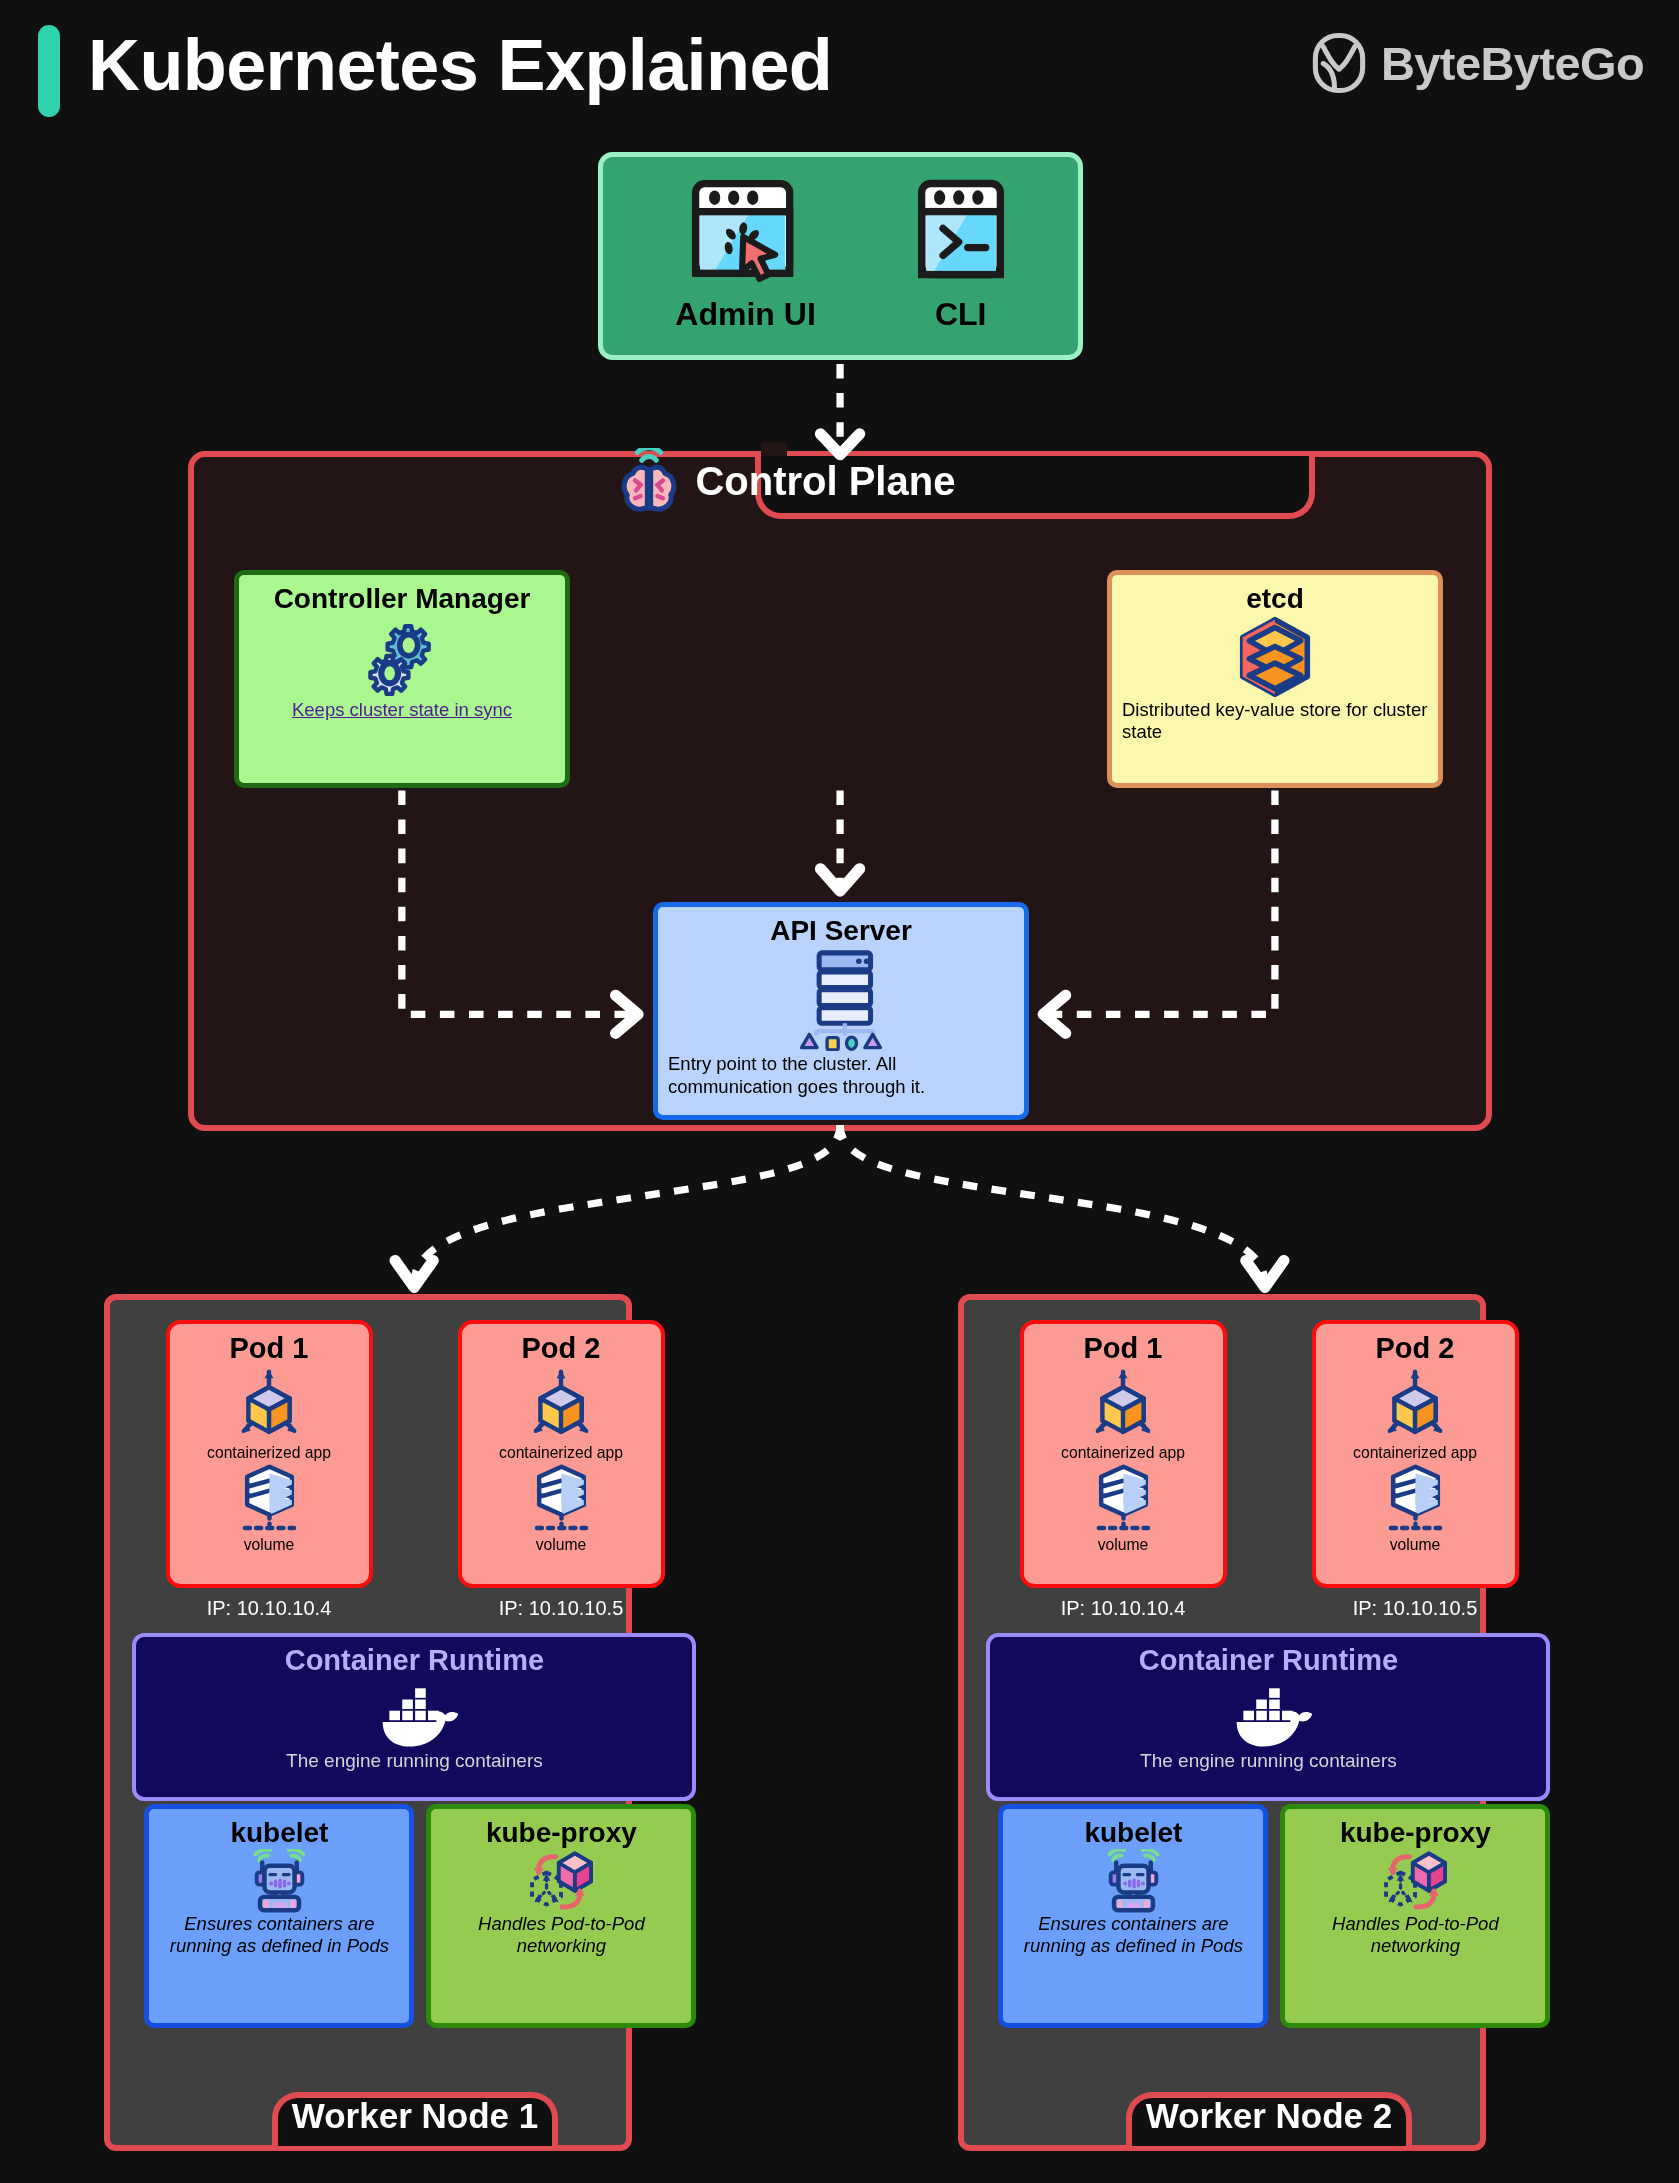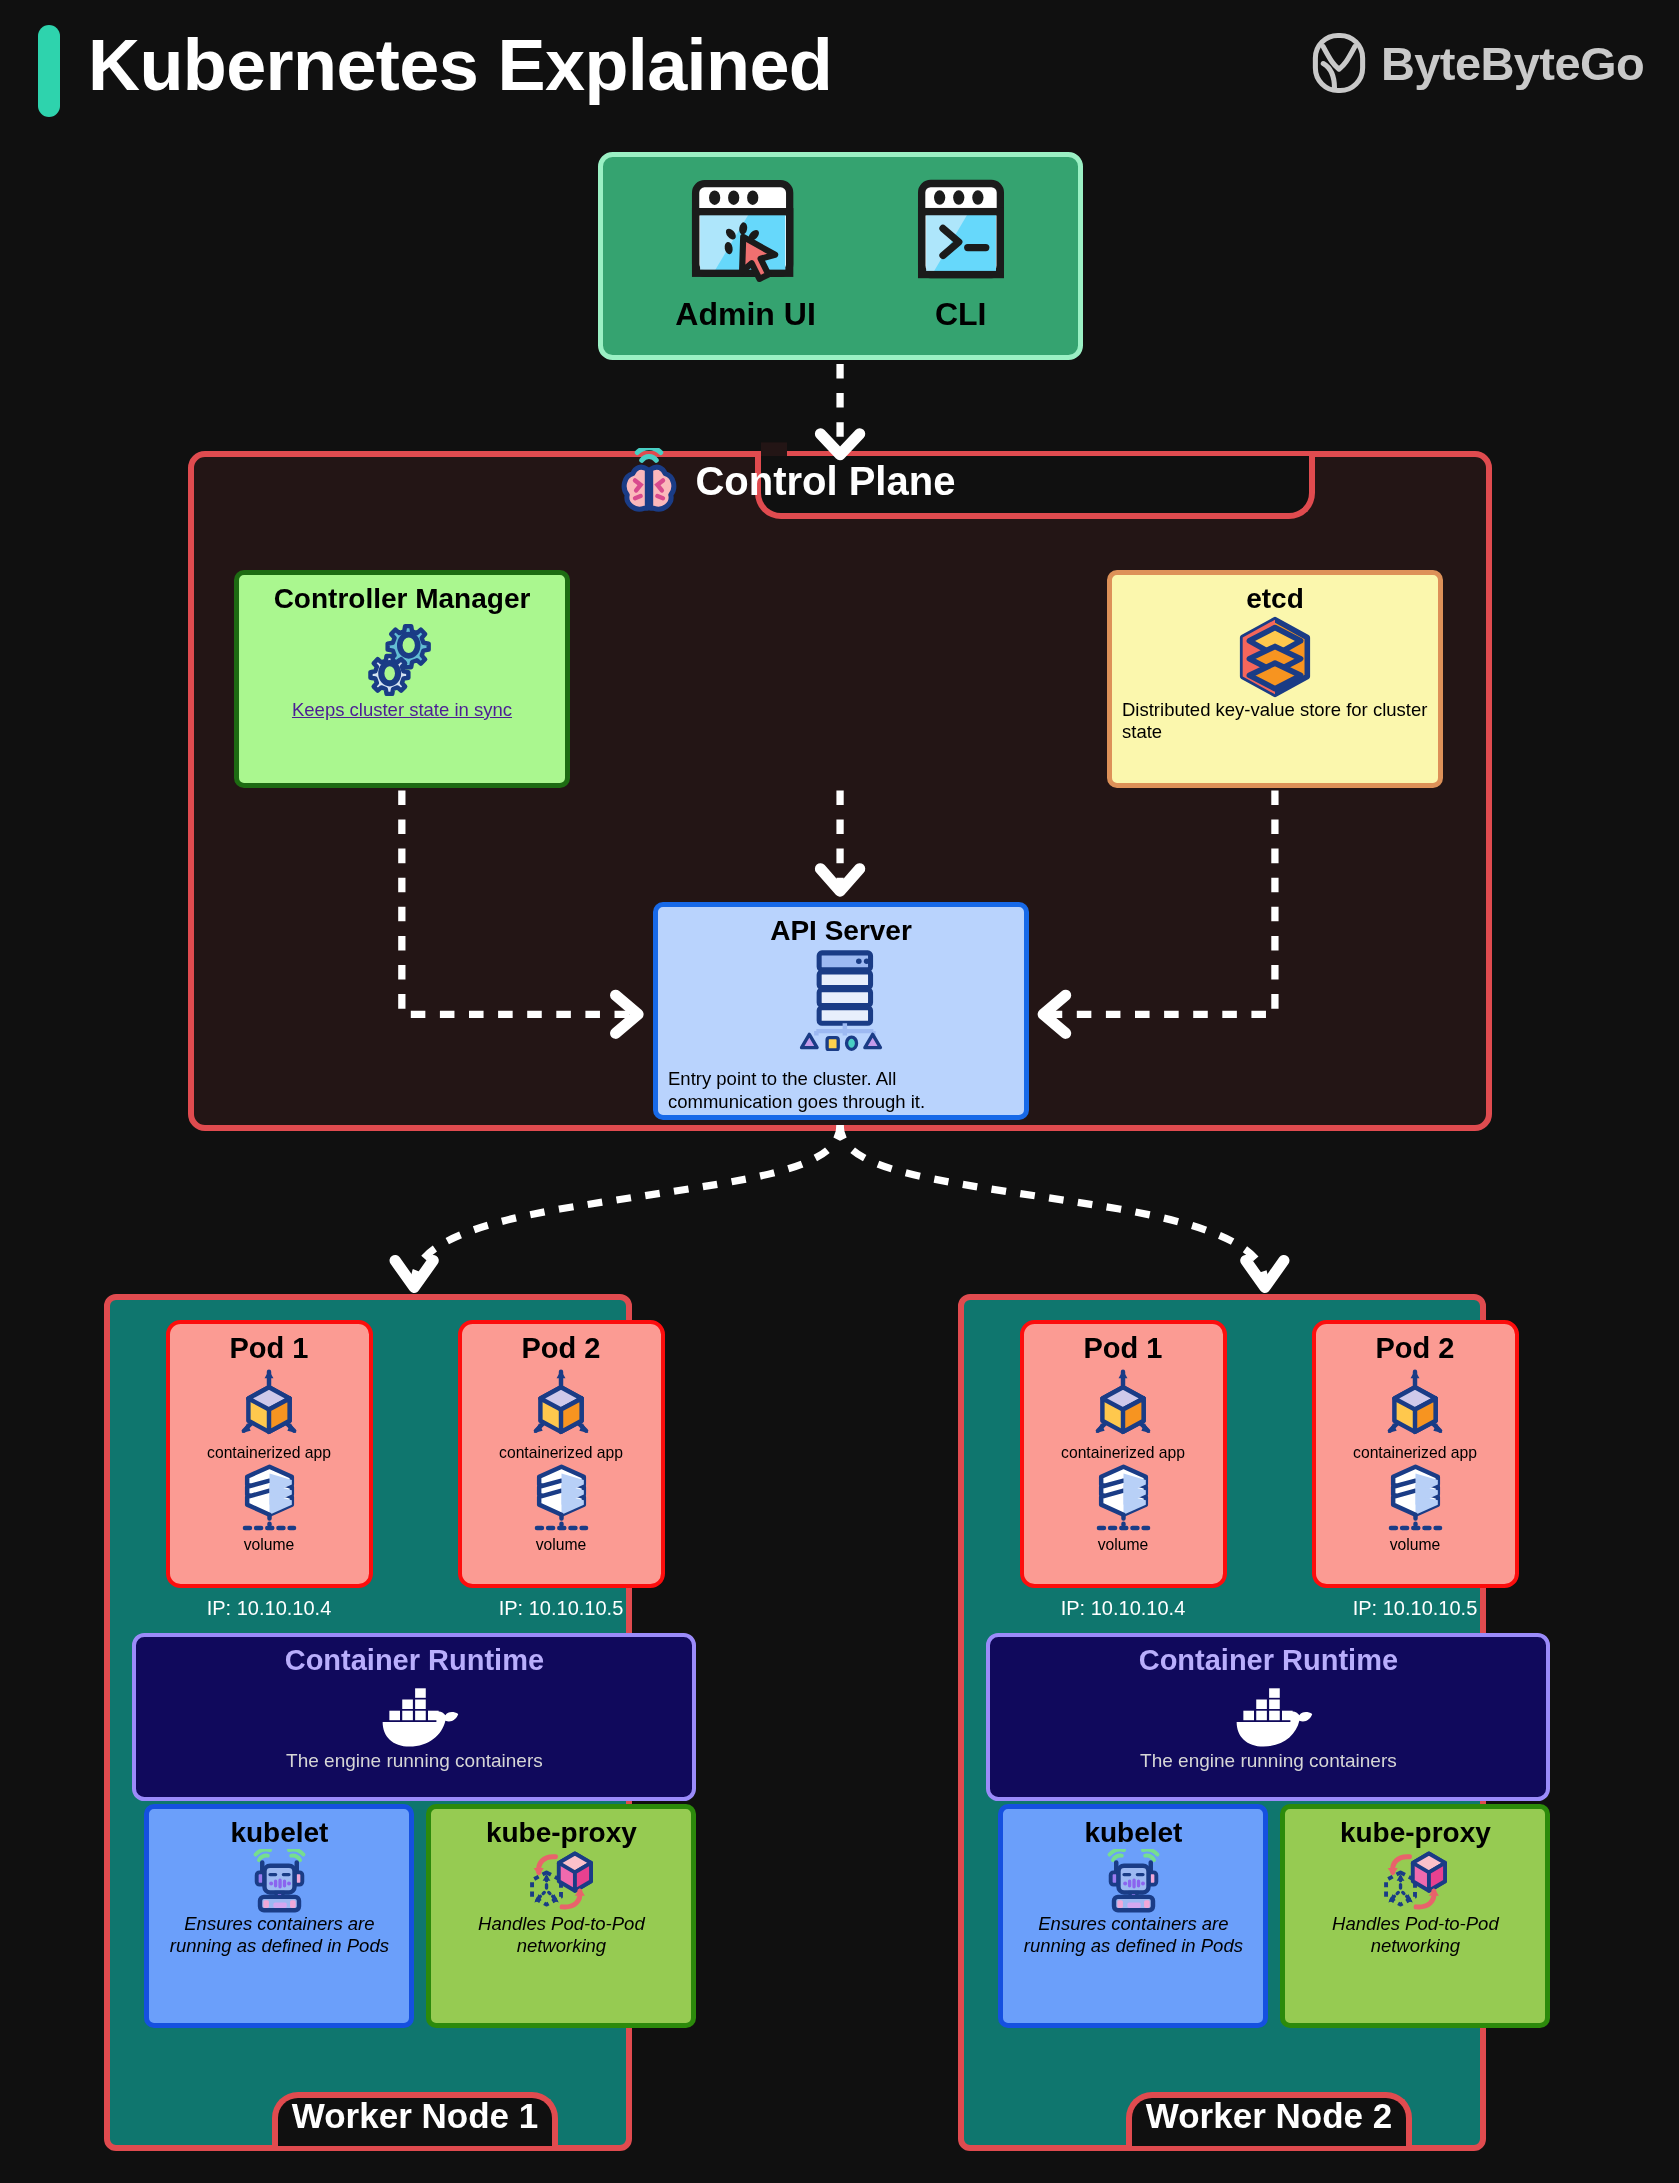--- a/index.html
+++ b/index.html
@@ -104,21 +104,21 @@
     left: 653px; top: 902px; width: 376px; height: 218px;
     background: #b9d3fd; border: 5.6px solid #1769e8;
   }
   .api-server .card-title { font-size: 28px; color: #000; }
   .api-server .card-desc { font-size: 18.5px; color: #000; }
 
   
   .worker {
     position: absolute; top: 1294px;
     width: 528px; height: 857px;
-    background: #0f766e; border: 6.2px solid #e04b4f;
+    background: #404040; border: 6.2px solid #e04b4f;
     border-radius: 12px;
   }
   .worker.w1 { left: 104px; }
   .worker.w2 { left: 958px; }
   .wn-notch {
     position: absolute; left: 162px; bottom: -0.6px;
     width: 286px; height: 54px;
     background: #101010;
     border-left: 6.2px solid #e04b4f;
     border-right: 6.2px solid #e04b4f;
@@ -313,21 +313,21 @@
       </svg>
     </div>
     <div class="card-icon" style="margin-top:-5.6px;">
       <svg class="icon-svg" width="84" height="20" viewBox="0 0 150 36">
         <path d="M18 6 L32 30 L4 30 Z" fill="#c49bea" stroke="#1a3c86" stroke-width="6" stroke-linejoin="round"></path>
         <rect x="50" y="12" width="20" height="22" rx="4" fill="#ffd24d" stroke="#1a3c86" stroke-width="6"></rect>
         <ellipse cx="94" cy="22" rx="9" ry="11" fill="#49cfc4" stroke="#1a3c86" stroke-width="6"></ellipse>
         <path d="M132 6 L146 30 L118 30 Z" fill="#c49bea" stroke="#1a3c86" stroke-width="6" stroke-linejoin="round"></path>
       </svg>
     </div>
-    <div class="card-desc" style="margin-top:17px;">Entry point to the cluster. All communication goes through it.</div>
+    <div class="card-desc" style="margin-top:2px;">Entry point to the cluster. All communication goes through it.</div>
   </div>
 
   <div class="worker w1">
     <div class="pods-row">
 
       <div class="pod-wrap">
         <div class="pod">
           <div class="pod-title">Pod 1</div>
           <span>
             <svg class="icon-svg" width="84" height="78" viewBox="0 0 150 140">

